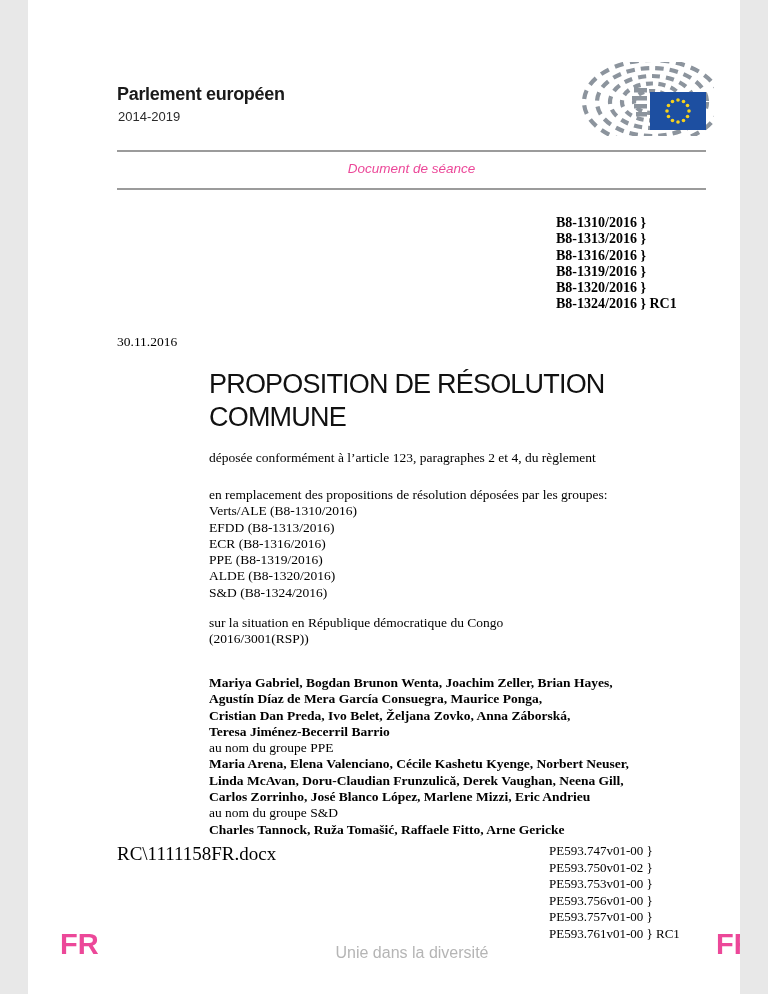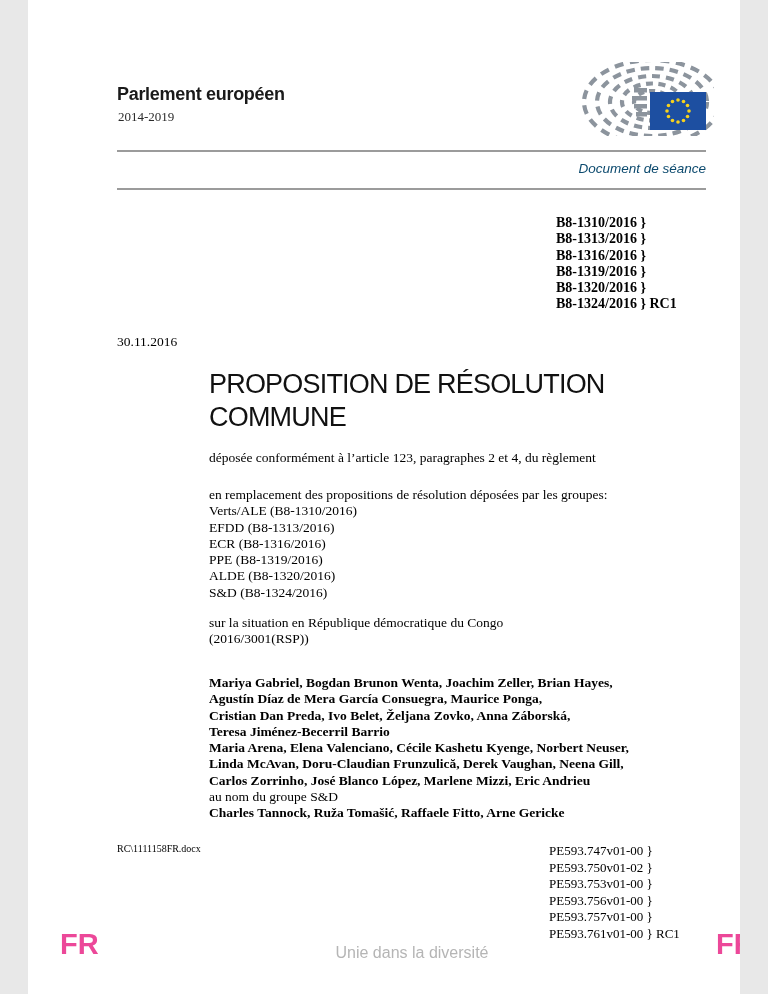--- a/index.html
+++ b/index.html
@@ -9,35 +9,35 @@
     font-family:"Liberation Serif", serif; color:#000;
   }
 
   .institution {
     position:absolute; left:89px; top:84px;
     font-family:"Liberation Sans", sans-serif;
     font-weight:bold; font-size:18px; letter-spacing:-0.3px; color:#1a1a1a;
   }
   .legislature {
     position:absolute; left:90px; top:109px;
-    font-family:Liberation Serif, serif;
+    font-family:Liberation Sans, sans-serif;
     font-size:13px; color:#2b2b2b;
   }
   .ep-logo { position:absolute; left:546px; top:62px; }
 
   .rule {
     position:absolute; left:89px; width:589px; height:2px;
     background:#9b9b9b;
   }
   .rule-1 { top:150px; }
   .rule-2 { top:188px; }
   .doc-type {
     position:absolute; left:89px; top:161px; width:589px;
-    text-align:right; font-family:"Liberation Sans", sans-serif;
-    font-style:italic; font-size:13.5px; color:#0c4a6e;
+    text-align:center; font-family:"Liberation Sans", sans-serif;
+    font-style:italic; font-size:13.5px; color:#ec4899;
   }
 
   .doc-numbers {
     position:absolute; left:528px; top:215px;
     font-weight:bold; font-size:14px; line-height:16.3px;
   }
 
   .doc-date { position:absolute; left:89px; top:334px; font-size:13.5px; }
 
   .doc-title {
@@ -47,21 +47,21 @@
     color:#111;
   }
 
   .body-block { position:absolute; left:181px; font-size:13.5px; line-height:16.3px; }
   .legal-basis { top:450px; width:500px; }
   .replacing   { top:487px; width:500px; }
   .subject     { top:615px; width:500px; }
   .signatories { top:675px; width:520px; }
   .signatories .bold { font-weight:bold; }
 
-  .file-ref { position:absolute; left:89px; top:843px; font-size:10px; }
+  .file-ref { position:absolute; left:89px; top:843px; font-size:19px; }
   .pe-refs  { position:absolute; left:521px; top:843px; font-size:13px; line-height:16.5px; }
 
   .lang-code {
     position:absolute; top:928px;
     font-family:"Liberation Sans", sans-serif;
     font-weight:bold; font-size:29px; color:#ec4899;
   }
   .lang-left  { left:32px; }
   .lang-right { left:688px; }
   .motto {
@@ -144,20 +144,21 @@
   <div class="body-block subject">
     <div>sur la situation en République démocratique du Congo</div>
     <div>(2016/3001(RSP))</div>
   </div>
 
   <div class="body-block signatories">
     <div class="bold">Mariya Gabriel, Bogdan Brunon Wenta, Joachim Zeller, Brian Hayes,</div>
     <div class="bold">Agustín Díaz de Mera García Consuegra, Maurice Ponga,</div>
     <div class="bold">Cristian Dan Preda, Ivo Belet, Željana Zovko, Anna Záborská,</div>
     <div class="bold">Teresa Jiménez-Becerril Barrio</div>
+    <div class="regular">au nom du groupe PPE</div>
     <div class="bold">Maria Arena, Elena Valenciano, Cécile Kashetu Kyenge, Norbert Neuser,</div>
     <div class="bold">Linda McAvan, Doru-Claudian Frunzulică, Derek Vaughan, Neena Gill,</div>
     <div class="bold">Carlos Zorrinho, José Blanco López, Marlene Mizzi, Eric Andrieu</div>
     <div class="regular">au nom du groupe S&amp;D</div>
     <div class="bold">Charles Tannock, Ruža Tomašić, Raffaele Fitto, Arne Gericke</div>
   </div>
 
   <div class="file-ref">RC\1111158FR.docx</div>
 
   <div class="pe-refs">

